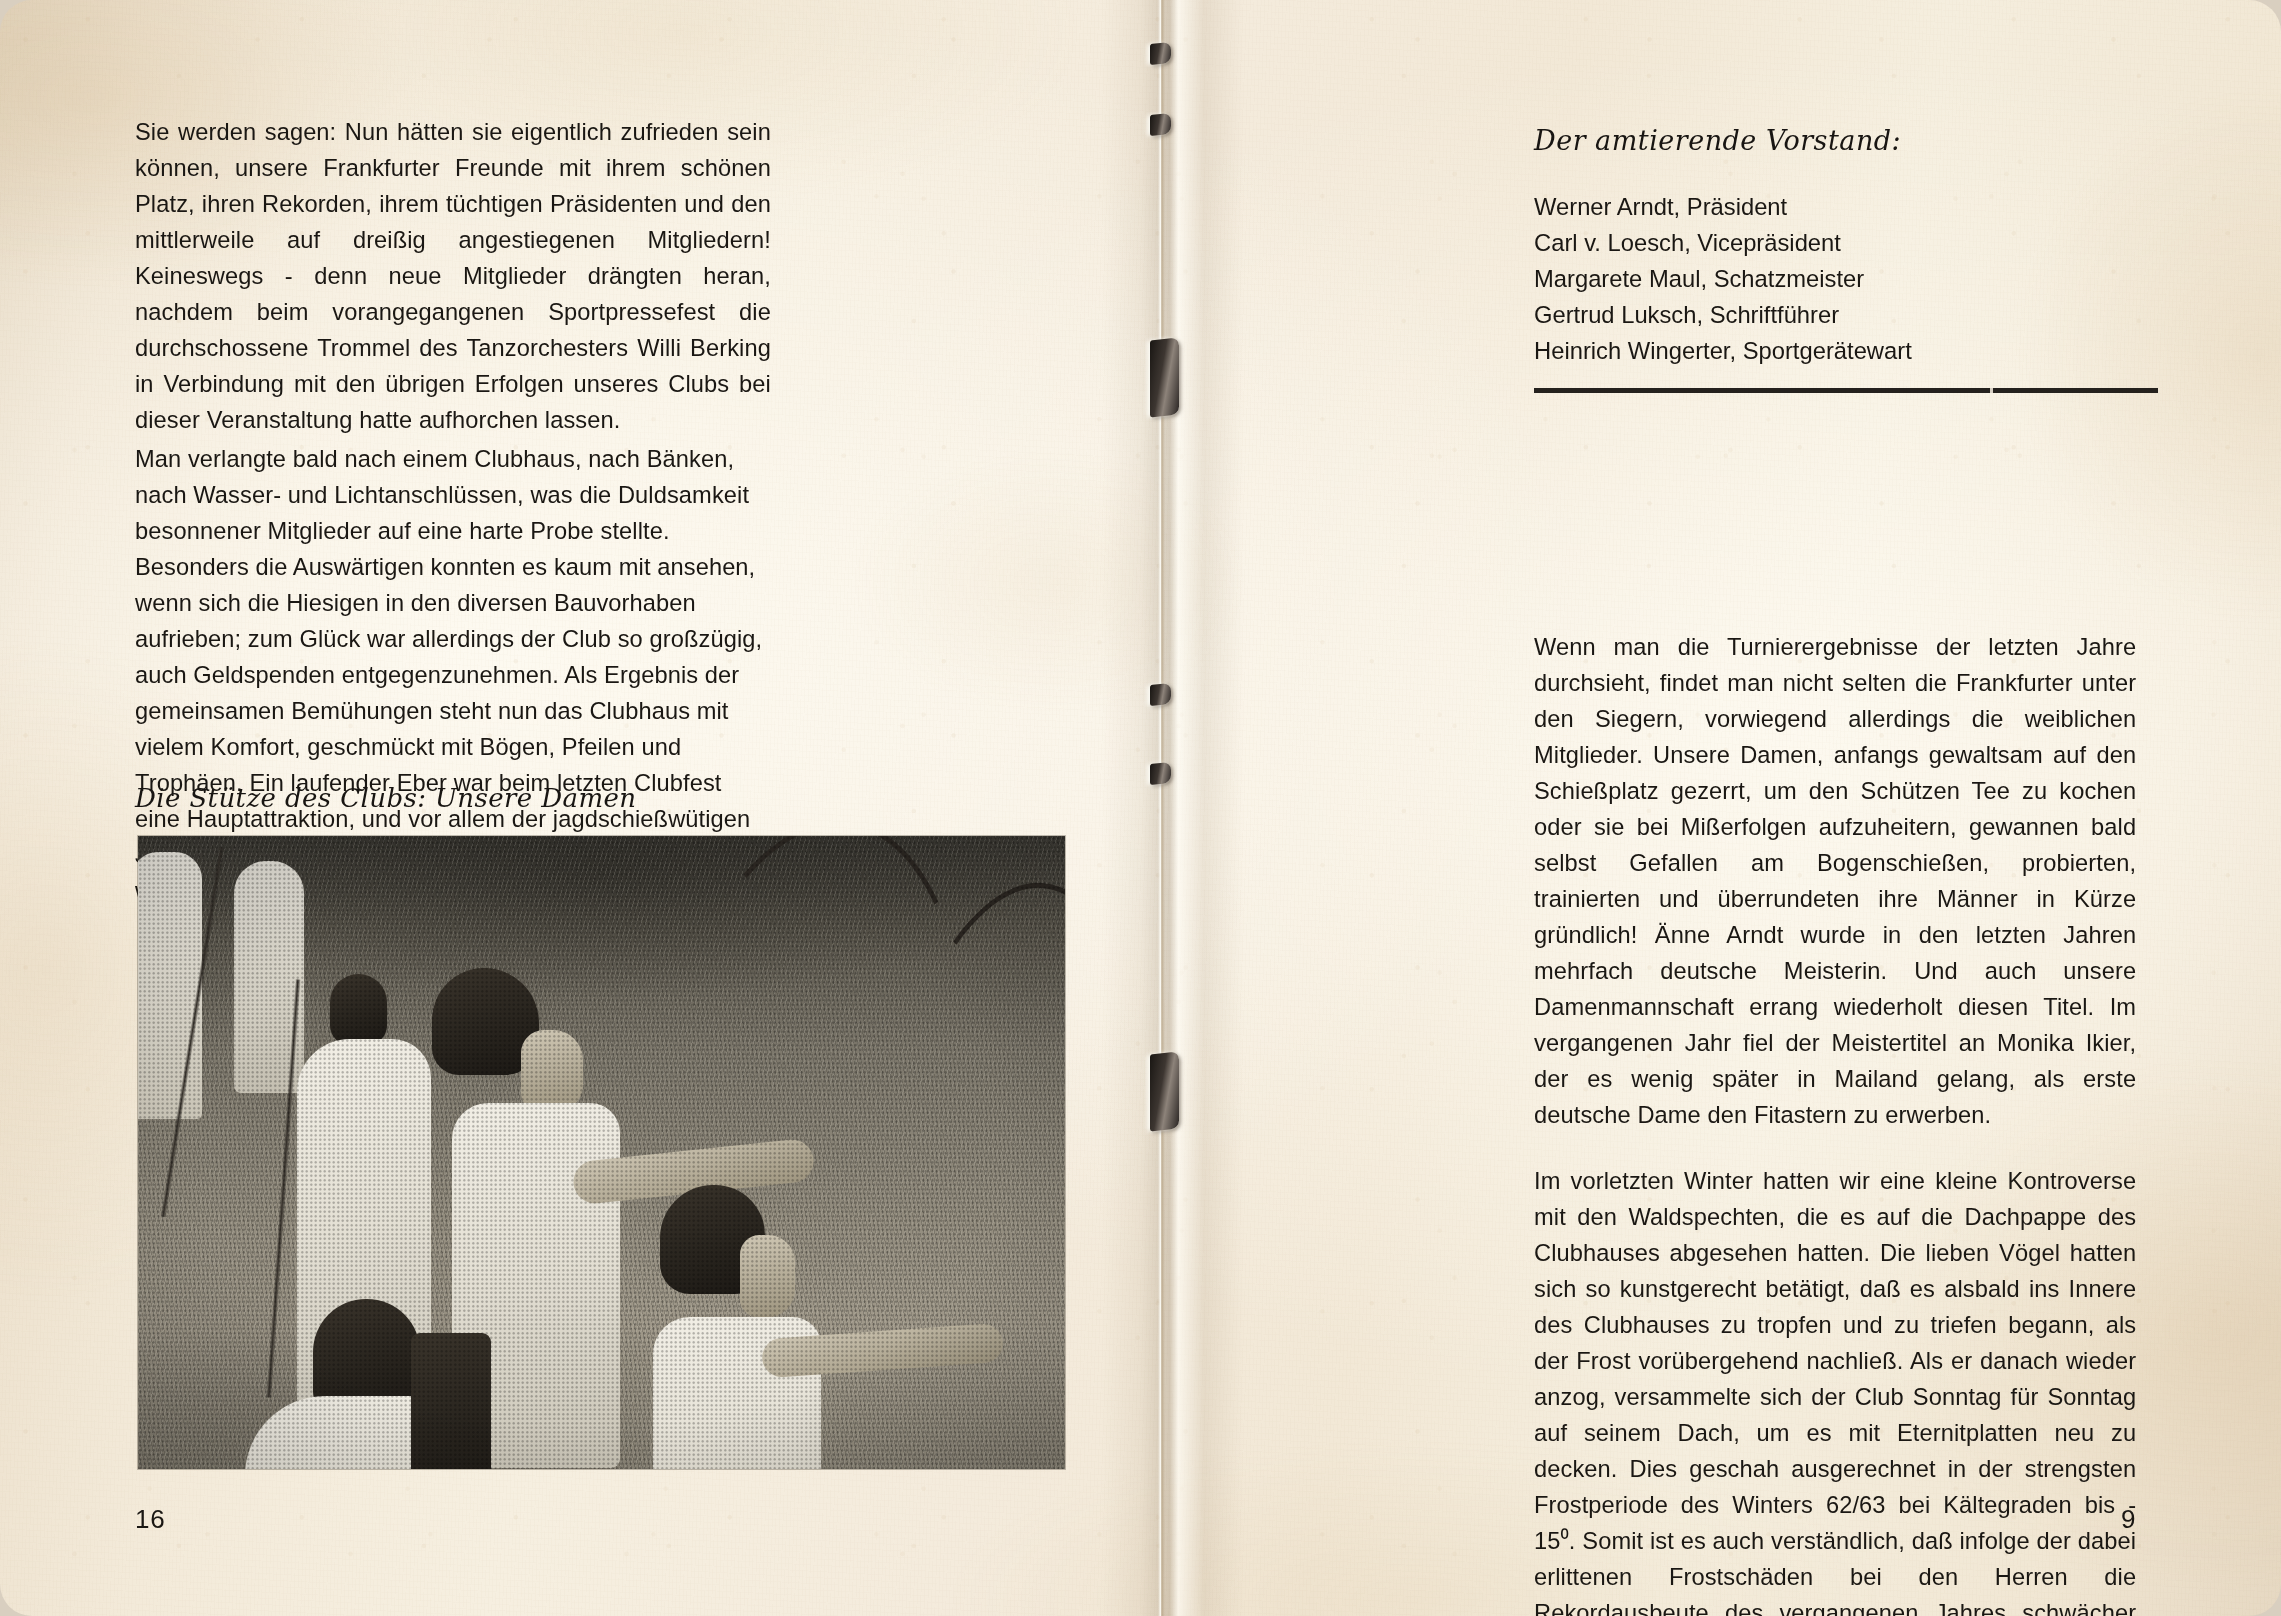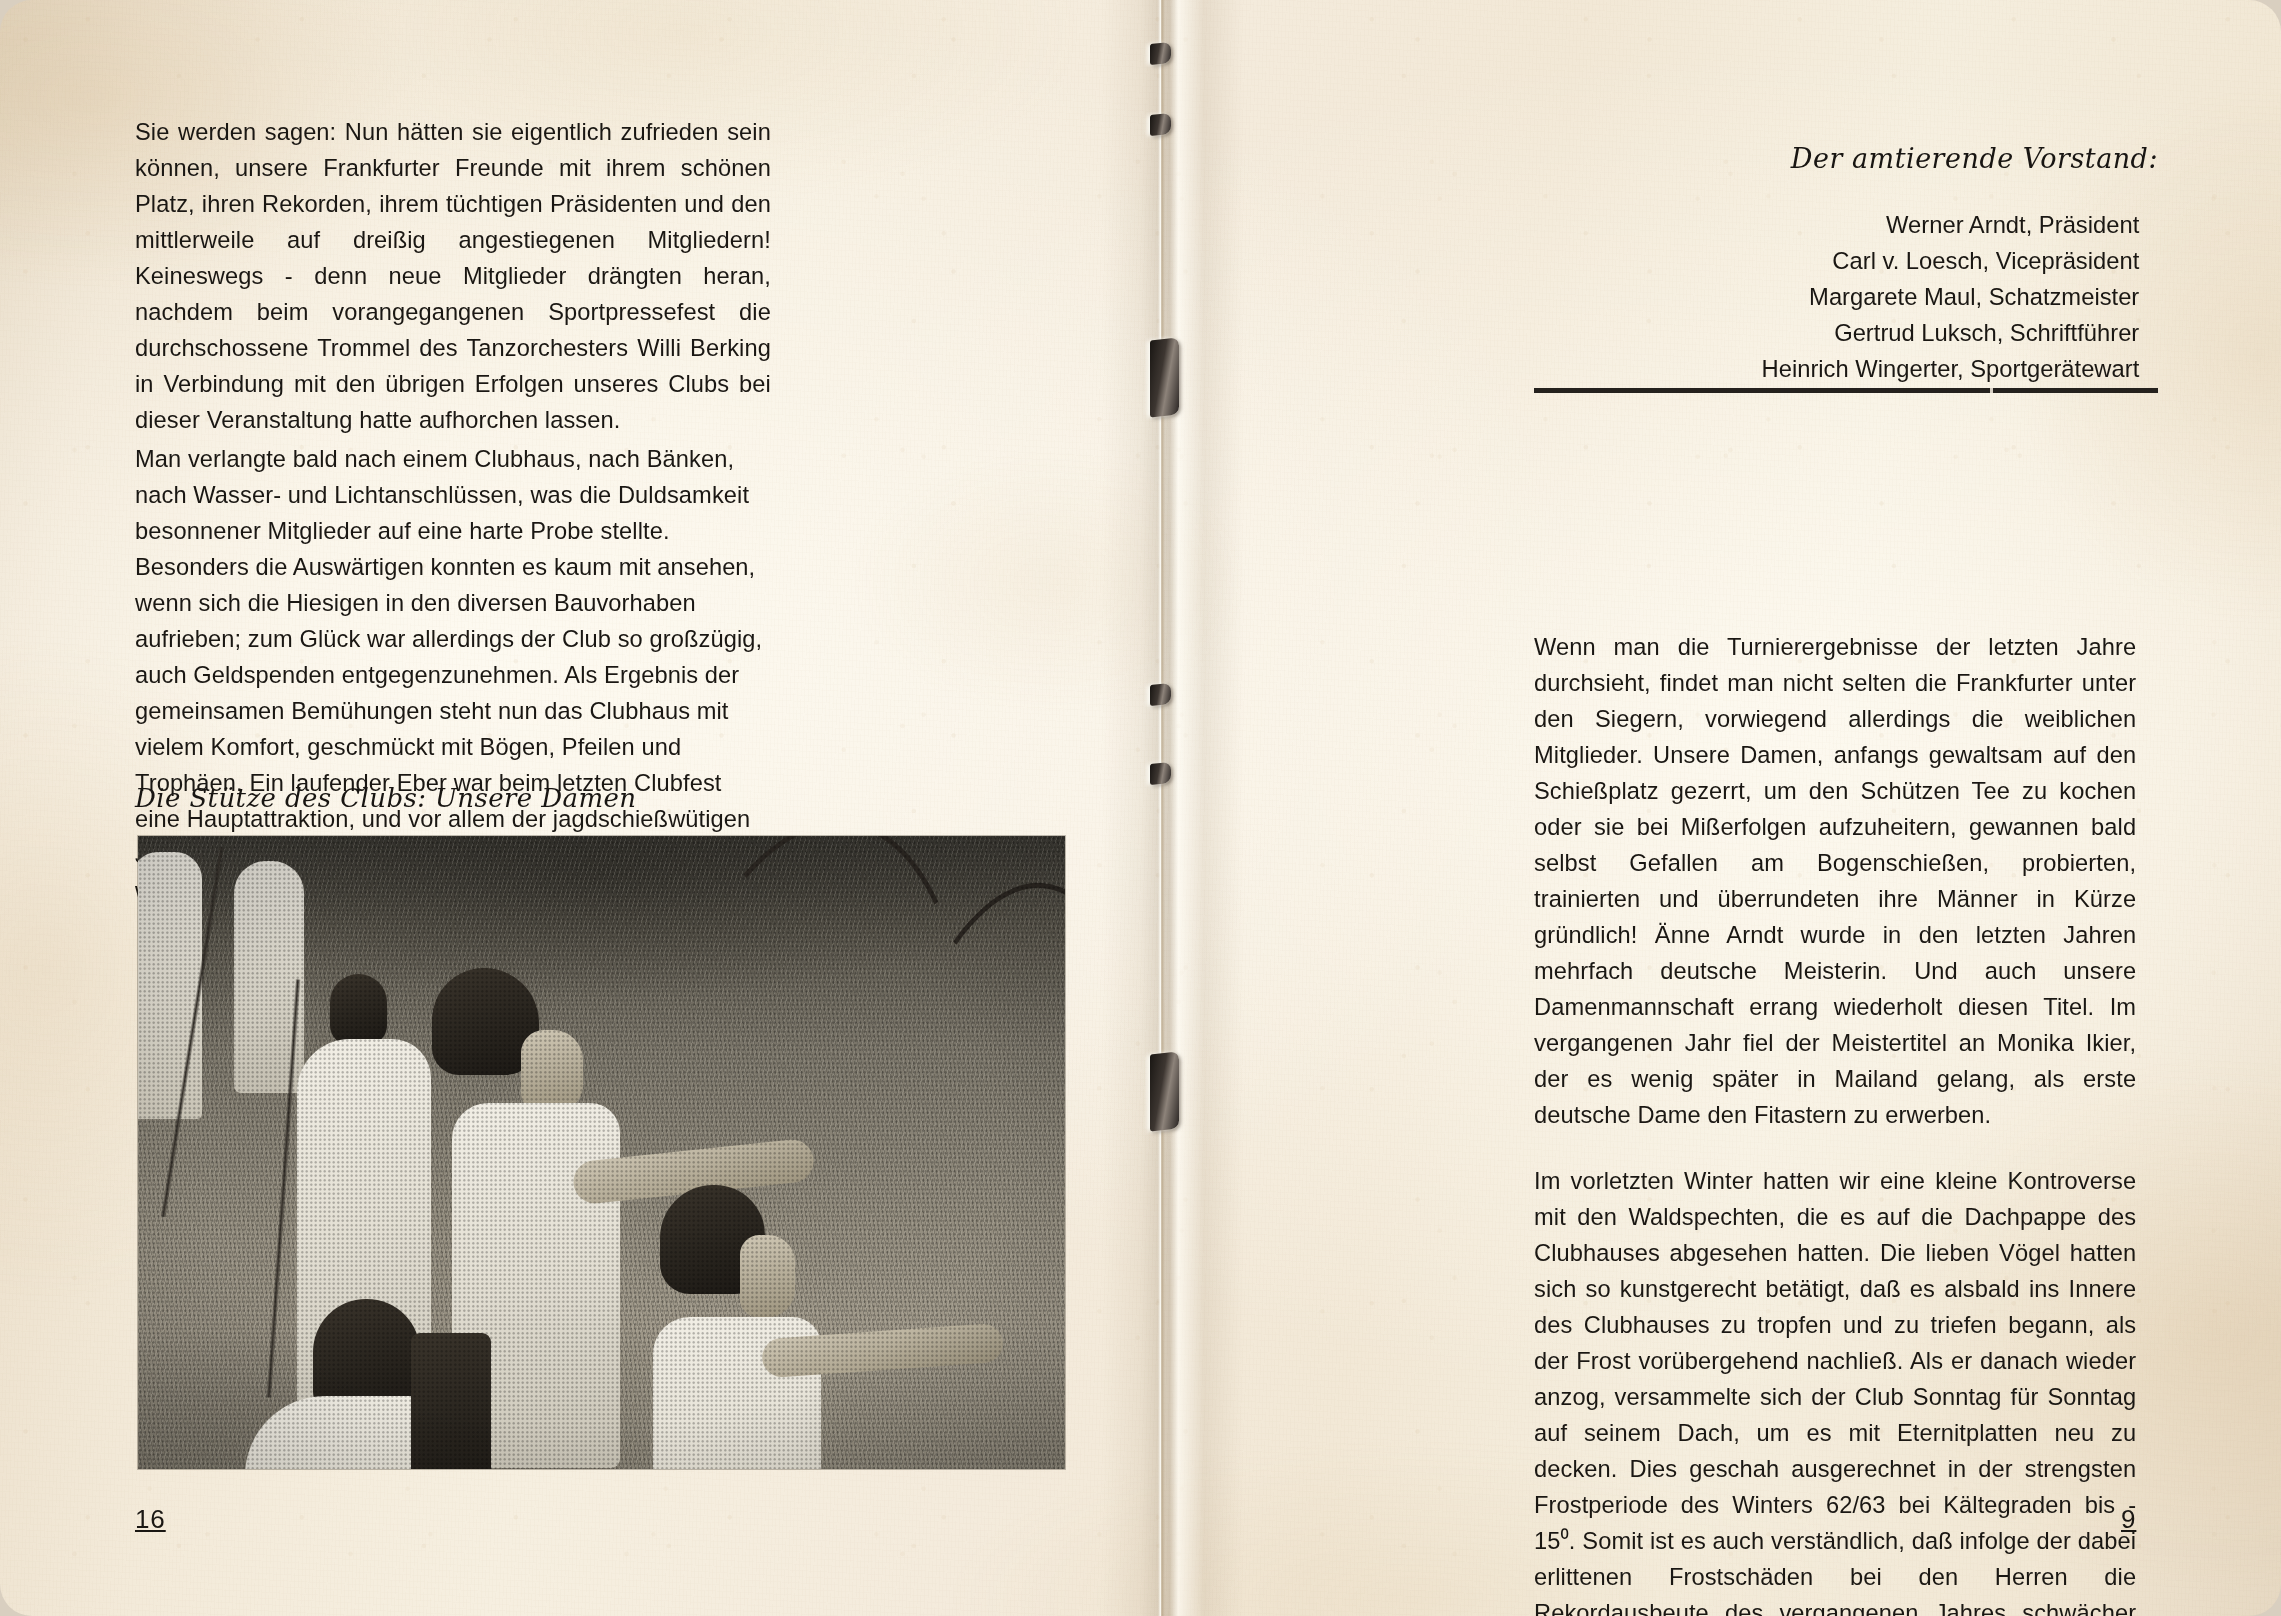--- a/index.html
+++ b/index.html
@@ -88,21 +88,21 @@
   }
   .staple.small { height: 21.4px; width: 21.4px; }
   .staple.tall  { height: 77px; width: 28.5px; }
 
   
   .col {
     position: absolute;
     color: #16130f;
   }
   .col-left  { left: 135px; top: 114px; width: 659px; }
-  .col-right { left: 1534px; top: 143px; width: 624px; text-align: right; }
+  .col-right { left: 1534px; top: 125px; width: 624px; }
 
   p.body {
     margin: 0;
     font-size: 24.5px;
     line-height: 36px;
     letter-spacing: 0.1px;
     text-align: justify;
     text-justify: inter-word;
     font-stretch: semi-condensed;
     transform: scaleX(.965);
@@ -205,21 +205,20 @@
     position: absolute;
     background: linear-gradient(90deg, rgba(30,27,22,.15), #35302a 45%, rgba(30,27,22,.15));
   }
 
   
   .pagenum {
     position: absolute;
     font-size: 26px;
     color: #1a1713;
     letter-spacing: 0.9px;
-    text-decoration: underline;
   }
   .pagenum.left  { left: 135px;  top: 1504px; }
   .pagenum.right { left: 2121px; top: 1504px; }
 </style>
 </head>
 <body>
 
 <div id="page">
 
   <div class="grain"></div>

